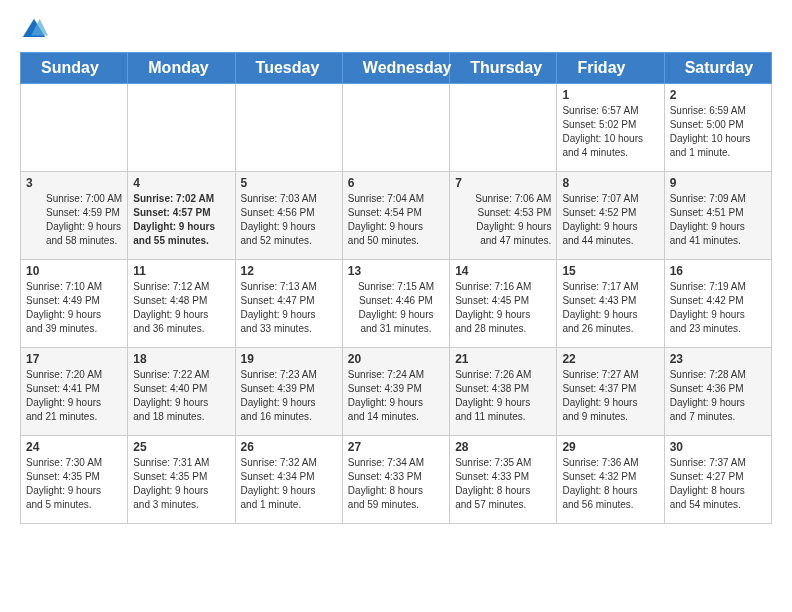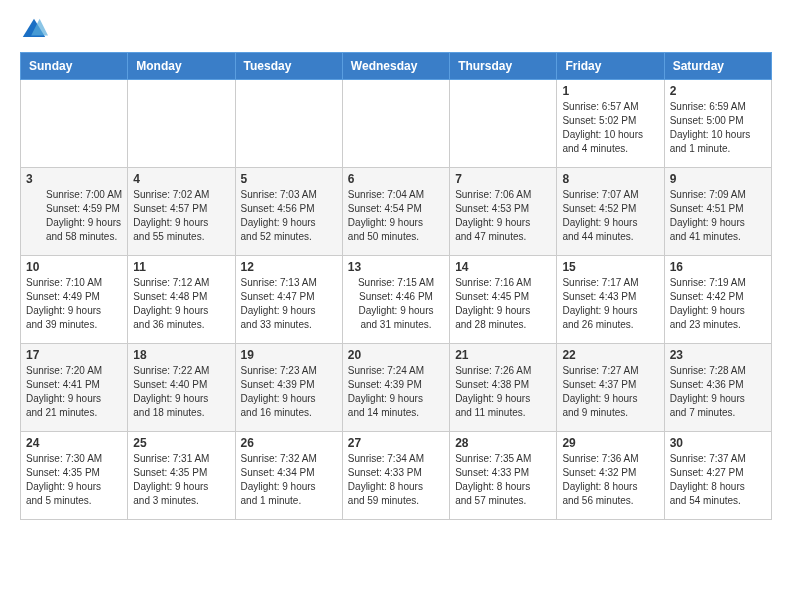--- a/index.html
+++ b/index.html
@@ -49,23 +49,23 @@
       color: #555;
     }
     table {
       width: 100%;
       border-collapse: collapse;
       table-layout: fixed;
     }
     thead tr th {
       background-color: #3a7ec8;
       color: #fff;
-      font-size: 12px;
+      font-size: 16px;
       font-weight: bold;
-      padding: 6px 8px;
+      padding: 6px 20px;
       text-align: left;
       border: 1px solid #5a9ee0;
     }
     tbody tr td {
       vertical-align: top;
       border: 1px solid #ccc;
       padding: 4px 5px;
       font-size: 10px;
       color: #333;
       height: 88px;
@@ -147,42 +147,42 @@
         <tr>
           <td>
             <span class="day-num">3</span>
             <div class="cell-info" style="white-space: pre-line; margin-left: 20px;">Sunrise: 7:00 AM
 Sunset: 4:59 PM
 Daylight: 9 hours
 and 58 minutes.</div>
           </td>
           <td>
             <span class="day-num">4</span>
-            <div class="cell-info" style="white-space: pre-line;">Sunrise: 7:02 AM
+            <div class="cell-info" style="white-space: pre-line; font-weight: bold;">Sunrise: 7:02 AM
 Sunset: 4:57 PM
 Daylight: 9 hours
 and 55 minutes.</div>
           </td>
           <td>
             <span class="day-num">5</span>
             <div class="cell-info" style="white-space: pre-line;">Sunrise: 7:03 AM
 Sunset: 4:56 PM
 Daylight: 9 hours
 and 52 minutes.</div>
           </td>
           <td>
             <span class="day-num">6</span>
             <div class="cell-info" style="white-space: pre-line;">Sunrise: 7:04 AM
 Sunset: 4:54 PM
 Daylight: 9 hours
 and 50 minutes.</div>
           </td>
           <td>
             <span class="day-num">7</span>
-            <div class="cell-info" style="white-space: pre-line;">Sunrise: 7:06 AM
+            <div class="cell-info" style="white-space: pre-line; text-align: right;">Sunrise: 7:06 AM
 Sunset: 4:53 PM
 Daylight: 9 hours
 and 47 minutes.</div>
           </td>
           <td>
             <span class="day-num">8</span>
             <div class="cell-info" style="white-space: pre-line;">Sunrise: 7:07 AM
 Sunset: 4:52 PM
 Daylight: 9 hours
 and 44 minutes.</div>

